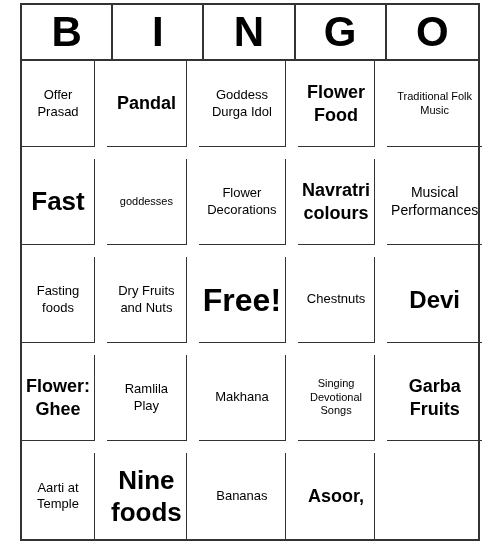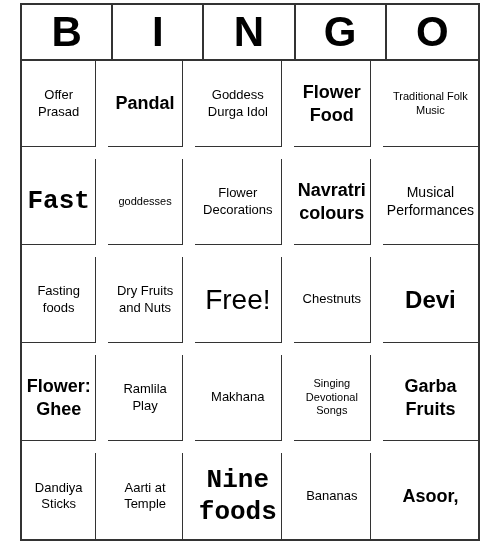--- a/index.html
+++ b/index.html
@@ -52,29 +52,28 @@
     }
     .bingo-cell:nth-child(5n) {
       border-right: none;
     }
     .bingo-cell:nth-child(n+21) {
       border-bottom: none;
     }
     .bingo-cell.large-text {
       font-size: 26px;
       font-weight: bold;
-      font-family: Liberation Mono, monospace;
     }
     .bingo-cell.medium-text {
       font-size: 18px;
       font-weight: bold;
     }
     .bingo-cell.free-cell {
-      font-size: 28px;
-      font-weight: normal;
+      font-size: 32px;
+      font-weight: bold;
       text-align: center;
     }
     .bingo-cell.xl-text {
       font-size: 24px;
       font-weight: bold;
     }
   </style>
 </head>
 <body>
 
@@ -100,19 +99,18 @@
       <div class="bingo-cell">Fasting foods</div>
       <div class="bingo-cell">Dry Fruits and Nuts</div>
       <div class="bingo-cell free-cell">Free!</div>
       <div class="bingo-cell">Chestnuts</div>
       <div class="bingo-cell xl-text">Devi</div>
       <div class="bingo-cell medium-text">Flower: Ghee</div>
       <div class="bingo-cell">Ramlila Play</div>
       <div class="bingo-cell">Makhana</div>
       <div class="bingo-cell" style="font-size: 11px;">Singing Devotional Songs</div>
       <div class="bingo-cell medium-text">Garba Fruits</div>
-      <div class="bingo-cell">Dandiya Sticks</div>
       <div class="bingo-cell">Aarti at Temple</div>
       <div class="bingo-cell large-text">Nine foods</div>
       <div class="bingo-cell">Bananas</div>
       <div class="bingo-cell medium-text">Asoor,</div>
     </div>
 </div>
 
 </body></html>

